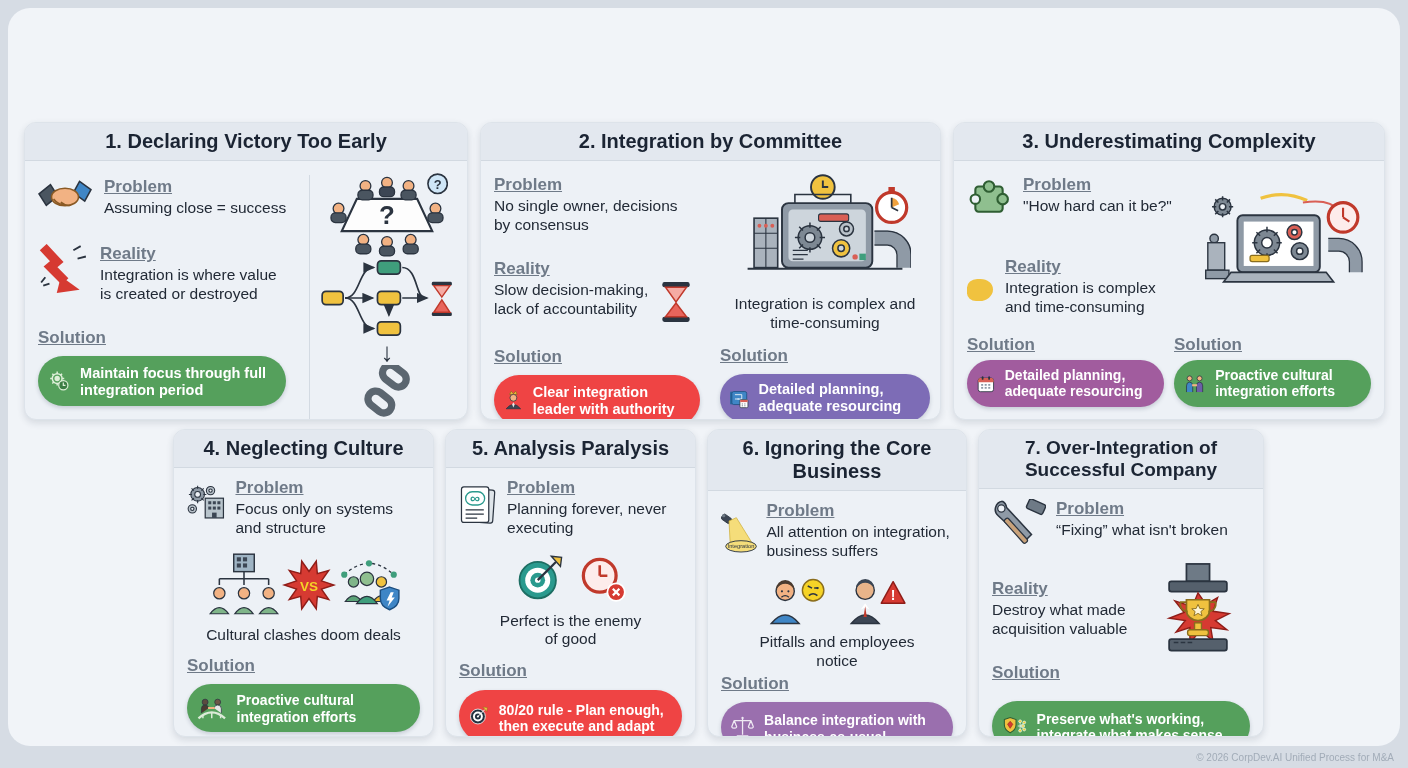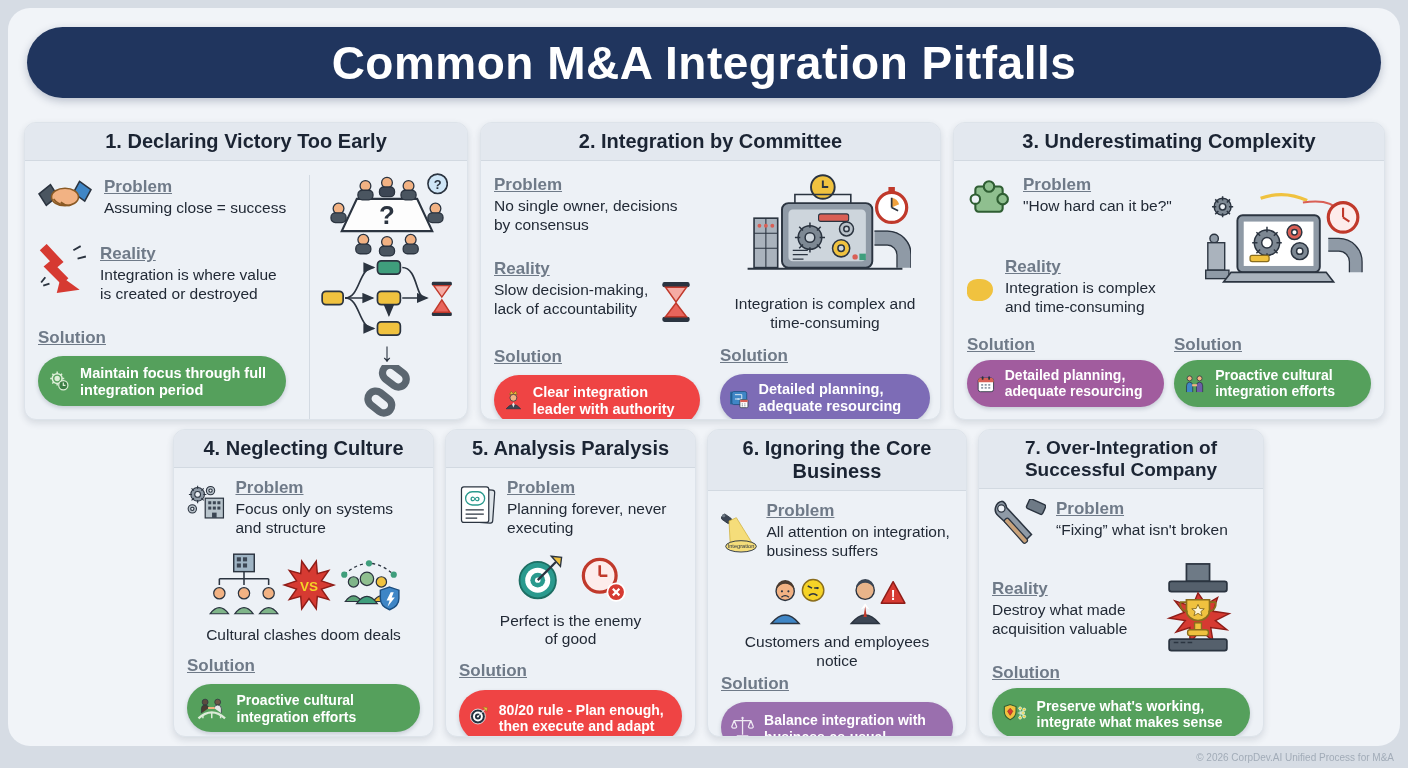--- a/index.html
+++ b/index.html
@@ -49,23 +49,20 @@
     <defs>
 <marker id="ah" markerWidth="8" markerHeight="8" refX="6" refY="3" orient="auto">
         <path d="M0 0 L7 3 L0 6 Z" fill="#2b3440"></path>
       </marker>
 </defs>
   </svg>
 
 <div class="stage">
 <div class="panel"></div>
 
-<div class="banner">
-  <h1>Common M&amp;A Integration Pitfalls</h1>
-</div>
 
 <div class="row row-top">
 
   <section class="card" style="width:444px">
     <div class="card-h">1. Declaring Victory Too Early</div>
     <div class="card-b two-col">
       <div class="colL" style="padding-top:6px">
         <div class="pr-item">
           <svg width="54" height="40" viewBox="0 0 52 38">
             <polygon points="1,16 12,7 19,18 8,27" fill="#4a5560" stroke="#2b3440" stroke-width="1.5"></polygon>
@@ -501,21 +498,21 @@
         <svg width="58" height="48" viewBox="0 0 54 44">
           <circle cx="16" cy="12" r="8.5" fill="#e8b48a" stroke="#2b3440" stroke-width="1.3"></circle>
           <path d="M7.5 10 a8.5 8.5 0 0 1 17 0 q-4 -5 -8.5 -5 q-4.5 0 -8.5 5" fill="#3c4654"></path>
           <path d="M3 43 q13 -16 26 0 z" fill="#3c4654" stroke="#2b3440" stroke-width="1.3"></path>
           <polygon points="16,24 12,30 16,28 20,30" fill="#fff"></polygon>
           <path d="M16 27 l-1.5 10 h3 z" fill="#c0392b"></path>
           <path d="M42 4 L53 24 H31 Z" fill="#d63a32" stroke="#8f1d18" stroke-width="1.4" stroke-linejoin="round"></path>
           <text x="42" y="21" font-size="13" font-weight="bold" fill="#fff" text-anchor="middle">!</text>
         </svg>
       </div>
-      <div class="caption" style="margin-top:8px;align-self:center;max-width:190px">Customers and employees notice</div>
+      <div class="caption" style="margin-top:8px;align-self:center;max-width:190px">Pitfalls and employees notice</div>
       <div class="lbl" style="margin-top:4px">Solution</div>
       <div class="pill violet" style="margin-top:6px;font-size:14px">
         <svg width="38" height="36" viewBox="0 0 36 34">
           <g stroke="#efe9f3" stroke-width="2" fill="none">
             <path d="M18 3 v26 M9 31 h18 M5 7 h26"></path>
             <path d="M5 7 l-4 10 M5 7 l4 10 M31 7 l-4 10 M31 7 l4 10"></path>
             <path d="M1 17 a4.5 3.5 0 0 0 8 0 M27 17 a4.5 3.5 0 0 0 8 0"></path>
           </g>
           <circle cx="18" cy="3" r="1.8" fill="#efe9f3"></circle>
         </svg>
@@ -551,21 +548,21 @@
           <path d="M35 32 h20 v9 a10 9 0 0 1 -20 0 z" fill="#f0c23f" stroke="#8a6d1d" stroke-width="1.5"></path>
           <path d="M35 34 h-5 a6 6 0 0 0 6 8 M55 34 h5 a6 6 0 0 1 -6 8" fill="none" stroke="#8a6d1d" stroke-width="1.5"></path>
           <polygon points="45,36 46.6,39.6 50.4,39.8 47.5,42.2 48.5,45.8 45,43.8 41.5,45.8 42.5,42.2 39.6,39.8 43.4,39.6" fill="#fff7d9" stroke="#8a6d1d" stroke-width="0.8"></polygon>
           <rect x="42" y="52" width="6" height="6" fill="#f0c23f" stroke="#8a6d1d" stroke-width="1.2"></rect>
           <rect x="36" y="58" width="18" height="5" rx="2" fill="#f0c23f" stroke="#8a6d1d" stroke-width="1.2"></rect>
           <rect x="20" y="66" width="50" height="10" rx="2" fill="#55606c" stroke="#2b3440" stroke-width="1.5"></rect>
           <path d="M24 69 h4 M30 69 h4 M36 69 h4" stroke="#2b3440" stroke-width="1.2"></path>
         </svg>
       </div>
       <div class="lbl" style="margin-top:6px">Solution</div>
-      <div class="pill green" style="margin-top:3px;font-size:14px">
+      <div class="pill green" style="margin-top:16px;font-size:14px">
         <svg width="44" height="36" viewBox="0 0 42 34">
           <path d="M4 6 l10 -3.5 10 3.5 v9 c0 7 -4.5 11 -10 13.5 c-5.5 -2.5 -10 -6.5 -10 -13.5 z" fill="#f0c23f" stroke="#2f5e33" stroke-width="1.8"></path>
           <polygon points="14,9 18.5,14 14,21 9.5,14" fill="#d63a32" stroke="#8f1d18" stroke-width="1"></polygon>
           <g stroke="#dcebd8" stroke-width="1.6" fill="#f5d327">
             <path d="M27 17 h8 M31 9 v16 M31 17 l7 -6 M31 17 l7 6" fill="none"></path>
             <circle cx="31" cy="9" r="2.4"></circle>
                 <circle cx="31" cy="25" r="2.4"></circle>
                 <circle cx="38" cy="11" r="2.4"></circle>
                 <circle cx="38" cy="23" r="2.4"></circle>
                 <circle cx="36" cy="17" r="2.4"></circle>

